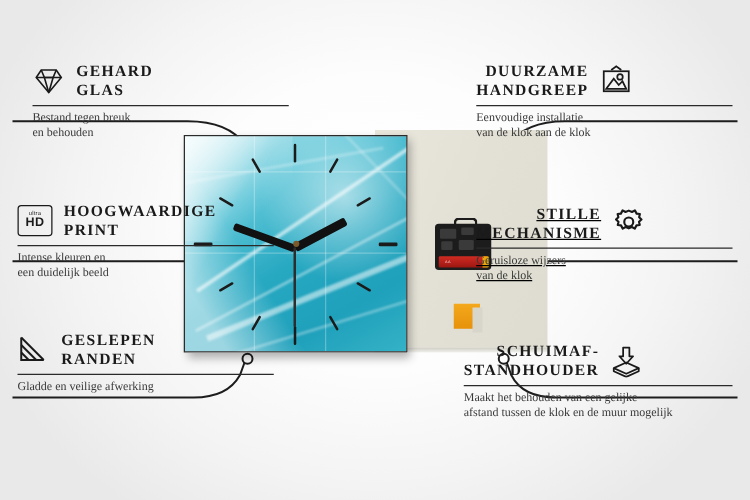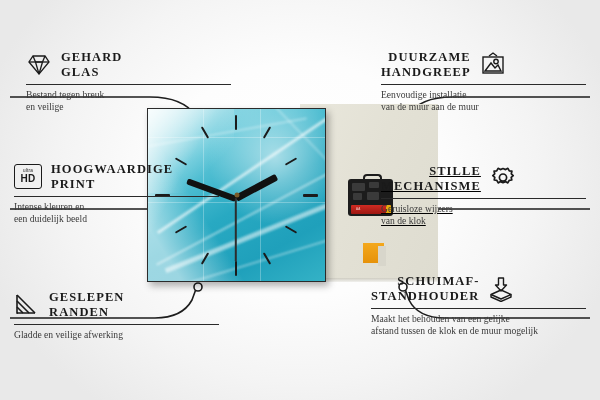--- a/index.html
+++ b/index.html
@@ -175,21 +175,21 @@
           <path d="M9.5 10 H16.5"></path>
             </g>
           </svg>
       </span>
       <span class="ttl">
         <span>GEHARD</span><br><span>GLAS</span>
       </span>
     </div>
     <div class="rule"></div>
     <div class="desc">
-      <span>Bestand tegen breuk</span><br><span>en veilige</span>
+      <span>Bestand tegen breuk</span><br><span>en behouden</span>
     </div>
   </div>
 
   <div class="feat left" style="left:14px;top:162px;">
     <div class="head">
       <span class="ico">
         <span class="hdbox">
           <span class="hd-s">ultra</span>
           <span class="hd-b">HD</span>
         </span>
@@ -197,21 +197,21 @@
       <span class="ttl">
         <span>HOOGWAARDIGE</span><br><span>PRINT</span>
       </span>
     </div>
     <div class="rule"></div>
     <div class="desc">
       <span>Intense kleuren en</span><br><span>een duidelijk beeld</span>
     </div>
   </div>
 
-  <div class="feat left" style="left:14px;top:290px;">
+  <div class="feat left" style="left:14px;top:265px;">
     <div class="head">
       <span class="ico">
         <svg viewBox="0 0 26 26">
             <g stroke="#1a1a1a" stroke-width="1.6" fill="none">
           <path d="M3 3 L21 21"></path>
               <path d="M3 9 L15 21"></path>
               <path d="M3 15 L9 21"></path>
               <path d="M3 21 L4 21"></path>
           <path d="M3 3 L3 21 L21 21"></path>
             </g>
@@ -238,21 +238,21 @@
           <path d="M9 4 L13 1 L17 4"></path>
           <rect x="3" y="5" width="20" height="16"></rect>
           <path d="M5 19 L11 11 L15 16 L18 13 L21 19 Z"></path>
           <circle cx="16" cy="9.5" r="2.2"></circle>
             </g>
           </svg>
       </span>
     </div>
     <div class="rule"></div>
     <div class="desc">
-      <span>Eenvoudige installatie</span><br><span>van de muur aan de muur</span>
+      <span>Eenvoudige installatie</span><br><span>van de klok aan de klok</span>
     </div>
   </div>
 
   <div class="feat right" style="left:381px;top:164px;text-decoration:underline;">
     <div class="head">
       <span class="ttl">
         <span>STILLE</span><br><span>MECHANISME</span>
       </span>
       <span class="ico">
         <svg viewBox="0 0 26 26">

